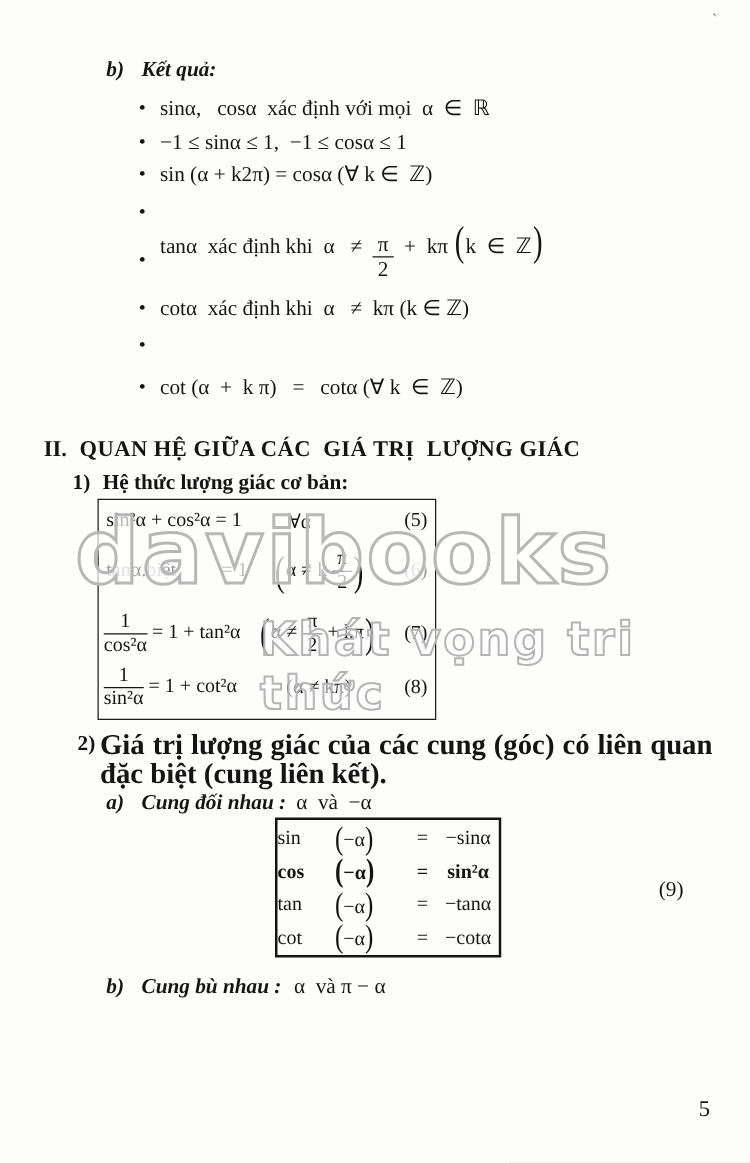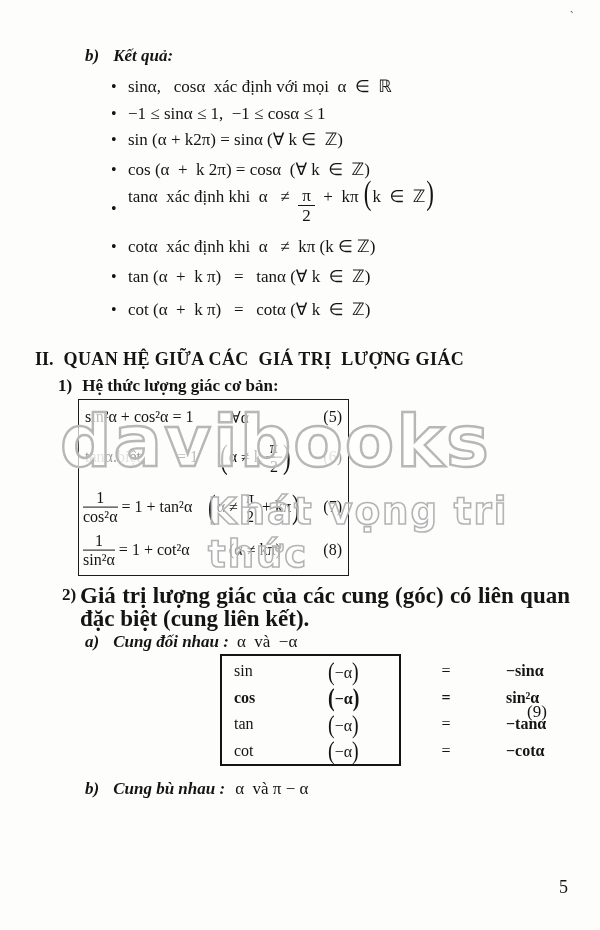--- a/index.html
+++ b/index.html
@@ -14,23 +14,23 @@
   .frac .fn{display:block;border-bottom:1.5px solid #141414;padding:0 4px;}
   .frac .fd{display:block;}
   .bigp{display:inline-block;transform:scaleY(1.45);font-size:23px;font-weight:400;line-height:1;margin:0 1px;}
   .grp{position:absolute;display:inline-flex;align-items:center;white-space:pre;top:50%;transform:translateY(-50%);}
   .box1{position:absolute;left:78px;top:399px;width:269px;height:175px;border:1.8px solid #1c1c1c;}
   .brow{position:absolute;left:0;right:0;}
   .brow>span{position:absolute;white-space:pre;top:50%;transform:translateY(-50%);}
   .tagr{right:6px;}
   .faded{color:#9c9c9c;}
   .box9{position:absolute;left:220px;top:654px;width:181px;height:112px;border:2px solid #141414;box-sizing:border-box;padding-top:2px;}
-  .b9row{display:grid;grid-template-columns:46px 58px 24px 1fr;align-items:center;height:26.5px;padding-left:12px;gap:48px;}
+  .b9row{display:grid;grid-template-columns:46px 58px 24px 1fr;align-items:center;height:26.5px;padding-left:0;}
   .b9row .c-eq{text-align:center;}
-  .b9row .c-rhs{text-align:left;font-weight:bold;}
+  .b9row .c-rhs{text-align:center;}
   .b9row.boldrow{font-weight:bold;}
   .argp{display:inline-block;transform:scaleY(1.3);font-size:20px;line-height:1;}
   .wm{position:absolute;z-index:6;pointer-events:none;font-family:"DejaVu Sans","Liberation Sans",sans-serif;font-weight:bold;
       color:rgba(255,255,255,0.55);}
   .wm1{left:60px;top:399px;font-size:72px;letter-spacing:2px;-webkit-text-stroke:2.4px #b7b7b7;
        text-shadow:2px 2px 0 rgba(255,255,255,0.35);}
   .wm2{left:208px;top:490px;font-size:37px;letter-spacing:2px;-webkit-text-stroke:1.6px #b4b4b4;}
   .para2{position:absolute;left:80px;top:584px;width:490px;font-size:23px;font-weight:bold;
          line-height:23px;text-align:justify;white-space:normal;}
   .tick{position:absolute;left:569px;top:8px;font-size:13px;color:#6e6e6e;transform:rotate(8deg);}
@@ -45,33 +45,31 @@
 
   <div class="t" style="left:85px;top:45px"><span class="bi">b)</span><span class="bi" style="margin-left:14px">Kết quả:</span></div>
 
   <span class="dot" style="top:78px">•</span>
   <div class="t" style="left:128px;top:76px">sinα,   cosα  xác định với mọi  α  ∈  ℝ</div>
 
   <span class="dot" style="top:105px">•</span>
   <div class="t" style="left:128px;top:103px">−1 ≤ sinα ≤ 1,  −1 ≤ cosα ≤ 1</div>
 
   <span class="dot" style="top:131px">•</span>
-  <div class="t" style="left:128px;top:129px">sin (α + k2π) = sinα (∀ k ∈  ℤ)</div>
+  <div class="t" style="left:128px;top:129px">sin (α + k2π) = cosα (∀ k ∈  ℤ)</div>
 
   <span class="dot" style="top:161px">•</span>
-  <div class="t" style="left:128px;top:159px">cos (α  +  k 2π) = cosα  (∀ k  ∈  ℤ)</div>
 
   <span class="dot" style="top:200px">•</span>
   <div class="t mflex" style="left:128px;top:186px;height:44px"><span>tanα  xác định khi  α   ≠  </span><span class="frac"><span class="fn">π</span><span class="fd">2</span></span><span>  +  kπ </span><span class="bigp">(</span><span>k  ∈  ℤ</span><span class="bigp">)</span></div>
 
   <span class="dot" style="top:238px">•</span>
   <div class="t" style="left:128px;top:236px">cotα  xác định khi  α   ≠  kπ (k ∈ ℤ)</div>
 
   <span class="dot" style="top:268px">•</span>
-  <div class="t" style="left:128px;top:266px">tan (α  +  k π)   =   tanα (∀ k  ∈  ℤ)</div>
 
   <span class="dot" style="top:301px">•</span>
   <div class="t" style="left:35px;top:348px;font-size:18px"><span class="b">II.</span><span class="b" style="margin-left:10px;letter-spacing:0.4px">QUAN HỆ GIỮA CÁC  GIÁ TRỊ  LƯỢNG GIÁC</span></div>
 
   <div class="t" style="left:128px;top:299px">cot (α  +  k π)   =   cotα (∀ k  ∈  ℤ)</div>
 
   <div class="t" style="left:58px;top:375px"><span class="b">1)</span><span class="b" style="margin-left:10px">Hệ thức lượng giác cơ bản:</span></div>
 
   <div class="box1">
     <div class="brow" style="top:4px;height:26px">

